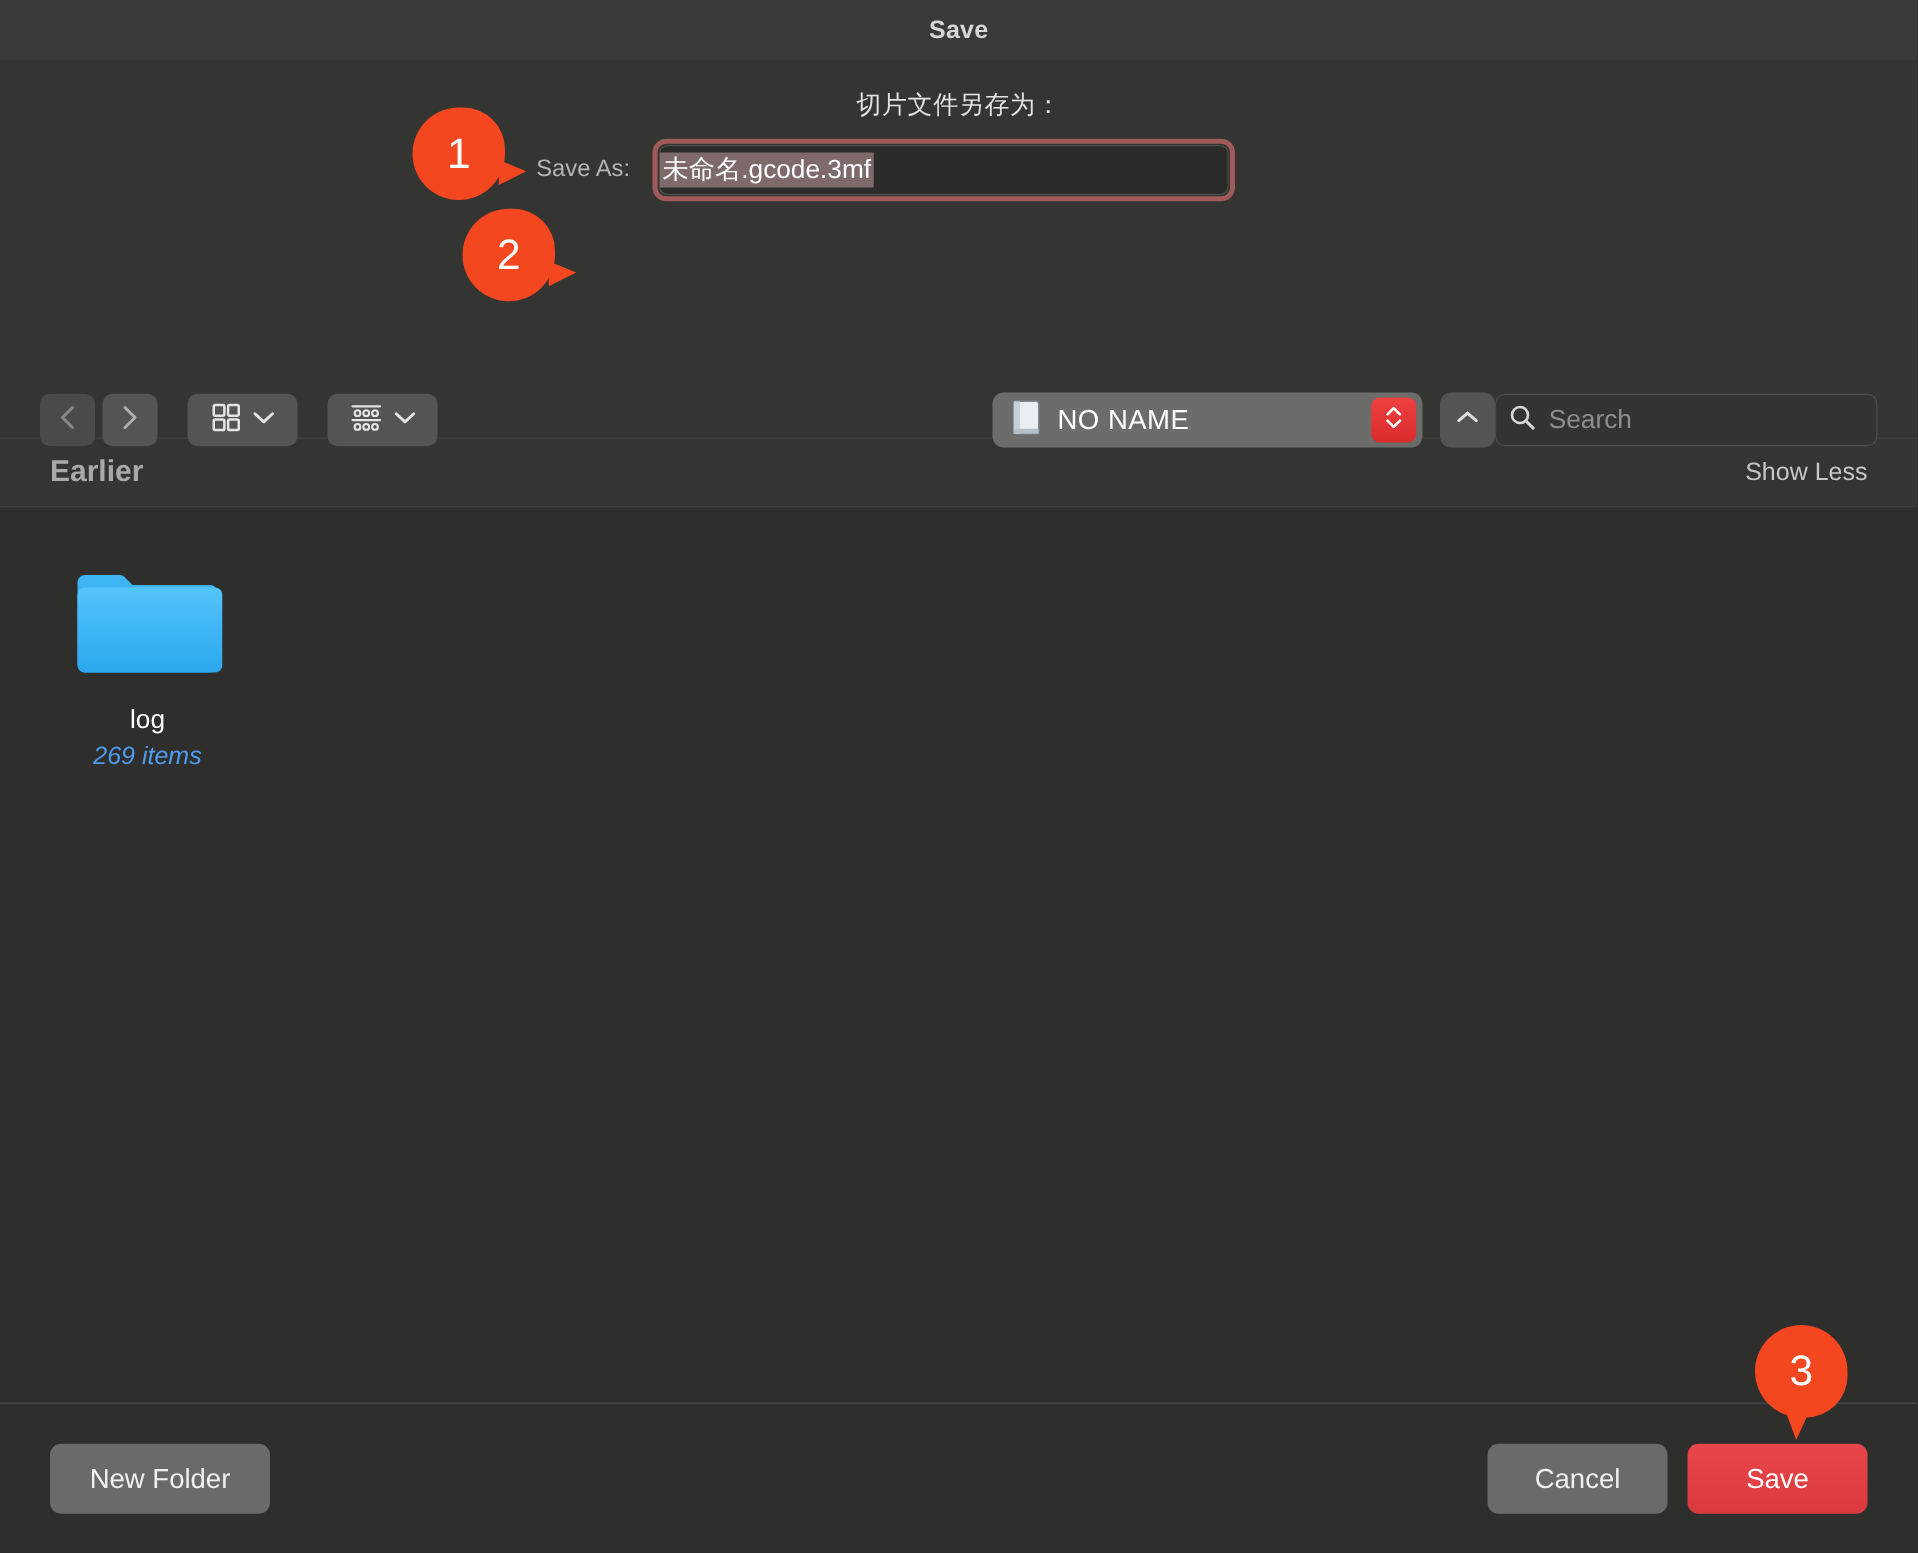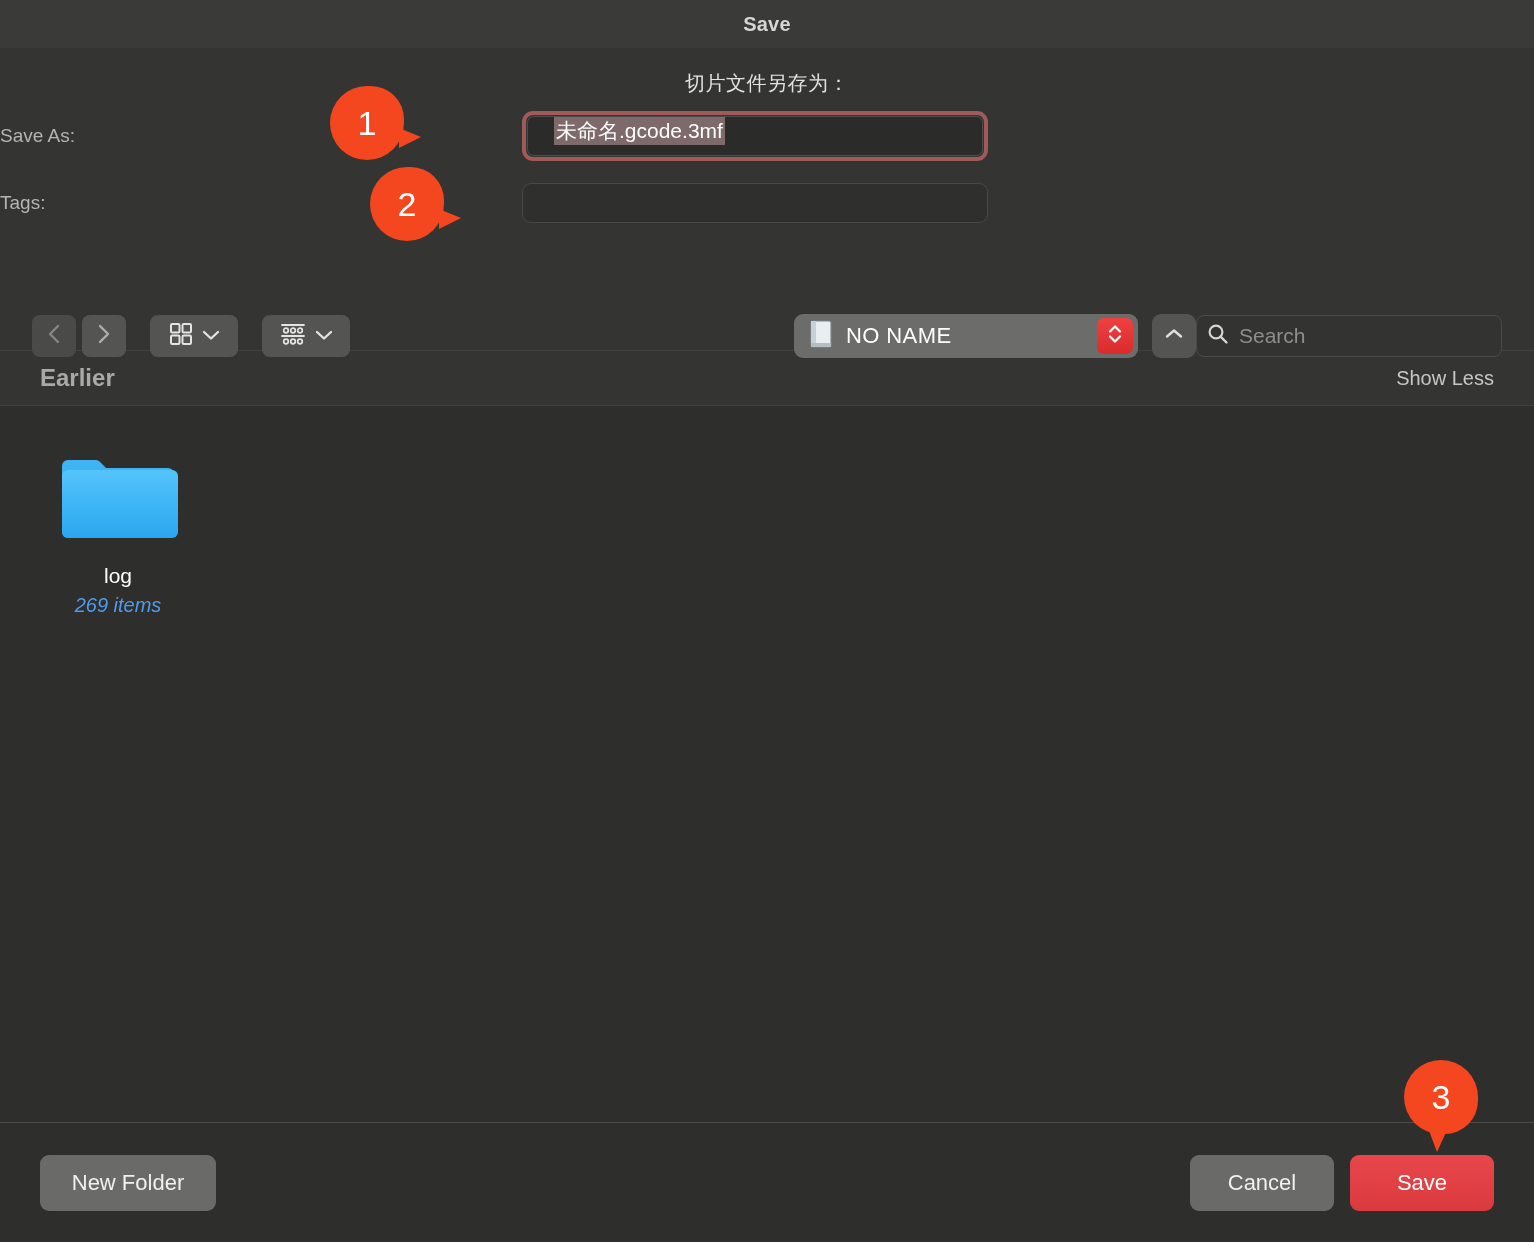--- a/index.html
+++ b/index.html
@@ -59,20 +59,21 @@
     letter-spacing: 0.5px;
   }
 
   .field-row {
     display: flex;
     align-items: center;
     margin-top: 14px;
   }
   .field-label {
     width: 522px;
+    text-align: right;
     padding-right: 18px;
     box-sizing: border-box;
     font-size: 19px;
     color: #b4b4b2;
   }
   .field-wrap {
     position: relative;
     width: 466px;
   }
 
@@ -83,22 +84,22 @@
     padding: 1px;
     box-sizing: border-box;
     background: transparent;
   }
   .saveas-input {
     height: 40px;
     background: #2b2b29;
     border: 1px solid #4e4e4c;
     border-radius: 7px;
     display: flex;
-    align-items: flex-start;
-    padding: 0 26px;
+    align-items: center;
+    padding: 0 0;
     box-sizing: border-box;
   }
   .saveas-text {
     font-size: 21px;
     color: #ffffff;
     background: #7e6a6a;
     padding: 1px 2px;
     line-height: 1.25;
     white-space: nowrap;
   }
@@ -372,26 +373,20 @@
       <div class="field-label">Save As:</div>
       <div class="field-wrap">
         <div class="saveas-focus">
           <div class="saveas-input">
             <span class="saveas-text">未命名.gcode.3mf</span>
           </div>
         </div>
       </div>
     </div>
 
-    <div class="field-row" style="margin-top:22px;">
-      <div class="field-label">Tags:</div>
-      <div class="field-wrap">
-        <div class="tags-input" title=""></div>
-      </div>
-    </div>
 
     <div class="toolbar">
 
       <div class="tb-btn nav-btn disabled">
         <span>
           <svg width="14" height="22" viewBox="0 0 14 22">
             <path d="M11 3 L3 11 L11 19" fill="none" stroke="#878785" stroke-width="2.4" stroke-linecap="round" stroke-linejoin="round"></path>
           </svg>
         </span>
       </div>

